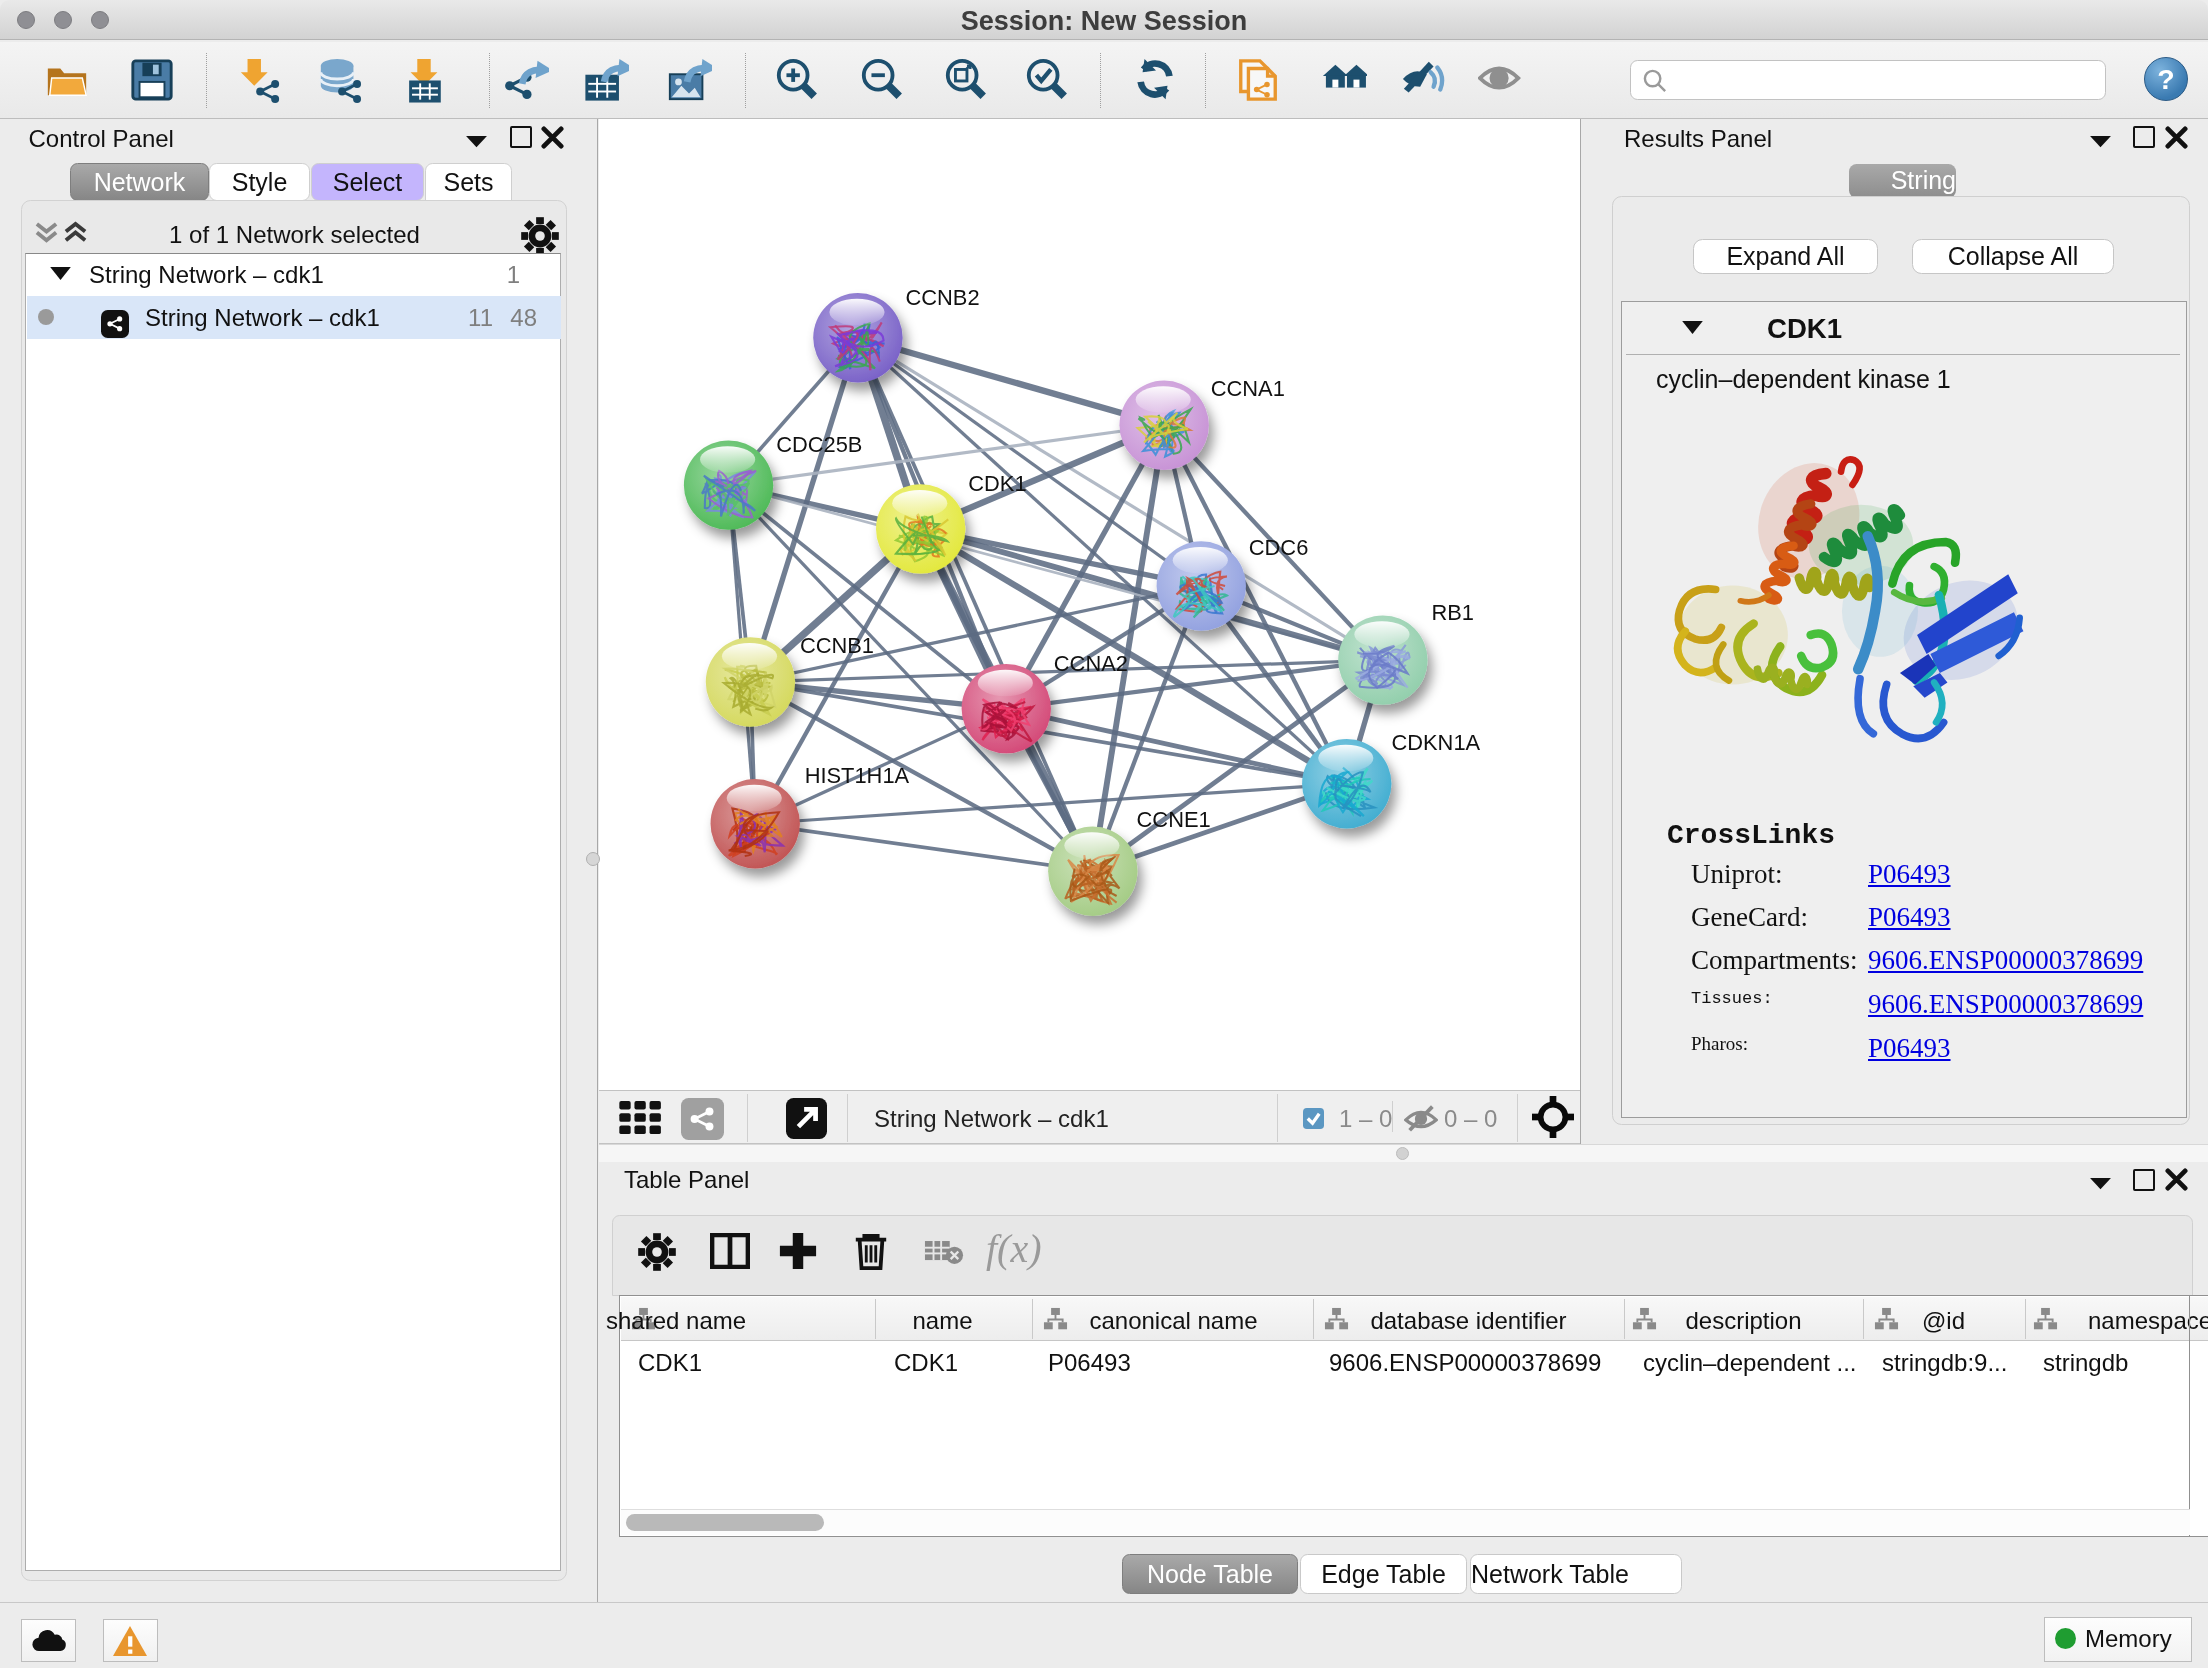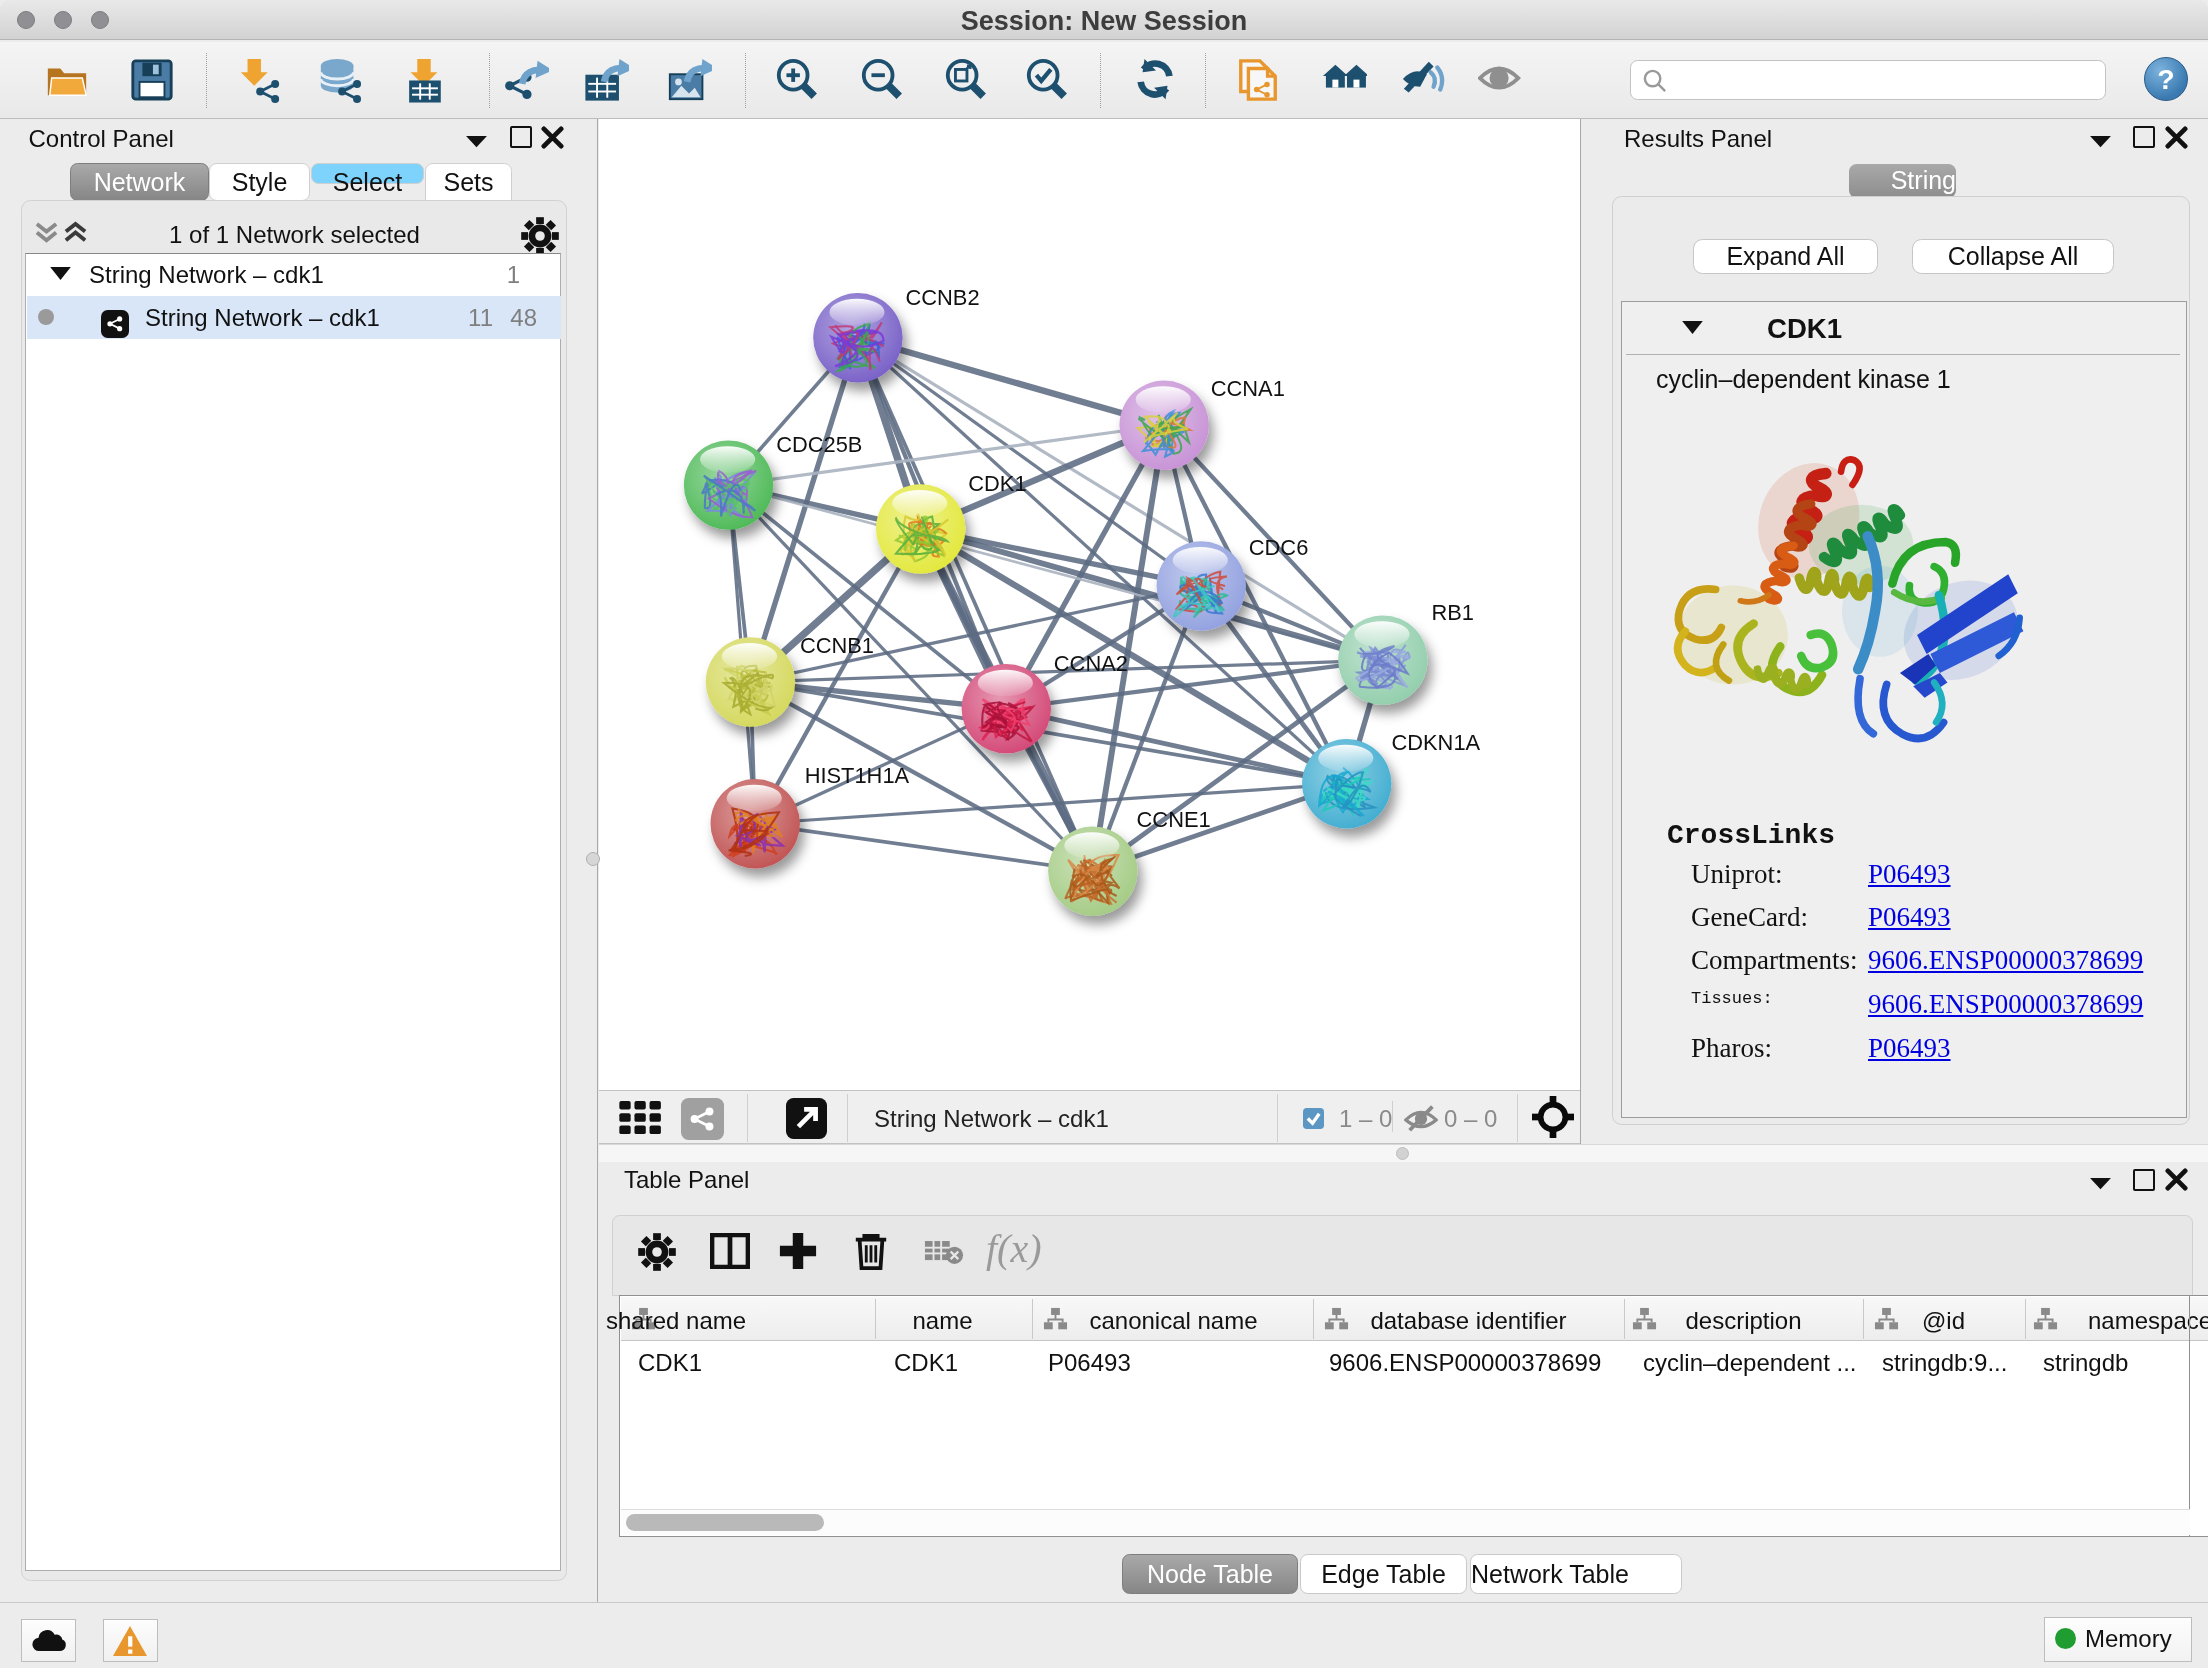--- a/index.html
+++ b/index.html
@@ -142,21 +142,21 @@
 <div class="lbl" style="left:28.5px;top:125px;font-size:24px">Control Panel</div>
 <svg style="position:absolute;left:465px;top:135px" width="23" height="13.3" viewBox="0 0 24 14">
     <path d="M1 1 L23 1 L12 13 Z" fill="#111"></path>
   </svg>
 <div class="a" style="left:510px;top:126px;width:22px;height:22px;border:2.9px solid #111;border-radius:1.9px"></div>
 <svg style="position:absolute;left:541px;top:126px" width="23" height="23" viewBox="0 0 24 24">
     <path d="M3 3 L21 21 M21 3 L3 21" stroke="#111" stroke-width="5" stroke-linecap="round"></path>
   </svg>
 <div class="a" style="left:70px;top:163px;width:139px;height:38px;background:linear-gradient(#a9a9a9,#868686);color:#fff;border:1px solid #7e7e7e;border-radius:7.6px;font-size:25px;text-align:center;line-height:36px">Network</div>
 <div class="a" style="left:209px;top:163px;width:101px;height:38px;background:#fff;color:#111;border:1px solid #cfcfcf;border-radius:7.6px;font-size:25px;text-align:center;line-height:36px">Style</div>
-<div class="a" style="left:311px;top:163px;width:113px;height:21px;background:#7dd3fc;color:#111;border:1px solid #cfcfcf;border-radius:7.6px;font-size:25px;text-align:center;line-height:36px">Select</div>
+<div class="a" style="left:311px;top:163px;width:113px;height:38px;background:#c4b5fd;color:#111;border:1px solid #cfcfcf;border-radius:7.6px;font-size:25px;text-align:center;line-height:36px">Select</div>
 <div class="a" style="left:425px;top:163px;width:87px;height:48px;background:#fff;color:#111;border:1px solid #cfcfcf;border-radius:7.6px;font-size:25px;text-align:center;line-height:36px">Sets</div>
 <div class="a" style="left:21px;top:200px;width:546px;height:1381px;background:#e9e9e9;border:1px solid #d2d2d2;border-radius:9.5px"></div>
 <svg style="position:absolute;left:34px;top:221px" width="25" height="25" viewBox="0 0 26 26">
     <path d="M3 3 L13 11 L23 3 M3 12 L13 20 L23 12" fill="none" stroke="#8a8a8a" stroke-width="4"></path>
   </svg>
 <svg style="position:absolute;left:63px;top:221px" width="25" height="25" viewBox="0 0 26 26">
     <path d="M3 11 L13 3 L23 11 M3 20 L13 12 L23 20" fill="none" stroke="#3a3a3a" stroke-width="4"></path>
   </svg>
 <div class="lbl" style="left:114px;top:221px;width:361px;text-align:center;font-size:24px">1 of 1 Network selected</div>
 <svg style="position:absolute;left:521px;top:217px" width="38" height="38" viewBox="0 0 40 40">
@@ -639,21 +639,21 @@
   </svg>
 <div class="lbl" style="left:1667px;top:820px;font-size:28px;font-weight:bold;font-family:Liberation Mono, monospace">CrossLinks</div>
 <div class="lbl" style="left:1691px;top:859px;font-size:27px;font-family:Liberation Serif, serif">Uniprot:</div>
 <div class="lbl" style="left:1868px;top:859px;font-size:27px;font-family:'Liberation Serif',serif;color:#0000e0;text-decoration:underline">P06493</div>
 <div class="lbl" style="left:1691px;top:902px;font-size:27px;font-family:'Liberation Serif',serif">GeneCard:</div>
 <div class="lbl" style="left:1868px;top:902px;font-size:27px;font-family:'Liberation Serif',serif;color:#0000e0;text-decoration:underline">P06493</div>
 <div class="lbl" style="left:1691px;top:945px;font-size:27px;font-family:'Liberation Serif',serif">Compartments:</div>
 <div class="lbl" style="left:1868px;top:945px;font-size:27px;font-family:'Liberation Serif',serif;color:#0000e0;text-decoration:underline">9606.ENSP00000378699</div>
 <div class="lbl" style="left:1691px;top:989px;font-size:17px;font-family:Liberation Mono, monospace">Tissues:</div>
 <div class="lbl" style="left:1868px;top:989px;font-size:27px;font-family:'Liberation Serif',serif;color:#0000e0;text-decoration:underline">9606.ENSP00000378699</div>
-<div class="lbl" style="left:1691px;top:1033px;font-size:27px;font-family:'Liberation Serif',serif">Pharos:</div>
+<div class="lbl" style="left:1691px;top:1033px;font-size:19px;font-family:'Liberation Serif',serif">Pharos:</div>
 <div class="lbl" style="left:1868px;top:1033px;font-size:27px;font-family:'Liberation Serif',serif;color:#0000e0;text-decoration:underline">P06493</div>
 <div class="a" style="left:599px;top:1144px;width:1609px;height:18px;background:#f6f6f6;border-top:1px solid #d8d8d8"></div>
 <div class="a" style="left:1396px;top:1147px;width:13.3px;height:13.3px;border-radius:50%;background:#d2d2d2;border:1px solid #bcbcbc"></div>
 <div class="a" style="left:599px;top:1162px;width:1609px;height:439px;background:#ececec"></div>
 <div class="lbl" style="left:624px;top:1166px;font-size:24px">Table Panel</div>
 <svg style="position:absolute;left:2089px;top:1177px" width="23" height="13.3" viewBox="0 0 24 14">
     <path d="M1 1 L23 1 L12 13 Z" fill="#111"></path>
   </svg>
 <div class="a" style="left:2133px;top:1169px;width:22px;height:22px;border:2.9px solid #111;border-radius:1.9px"></div>
 <svg style="position:absolute;left:2165px;top:1168px" width="23" height="23" viewBox="0 0 24 24">

